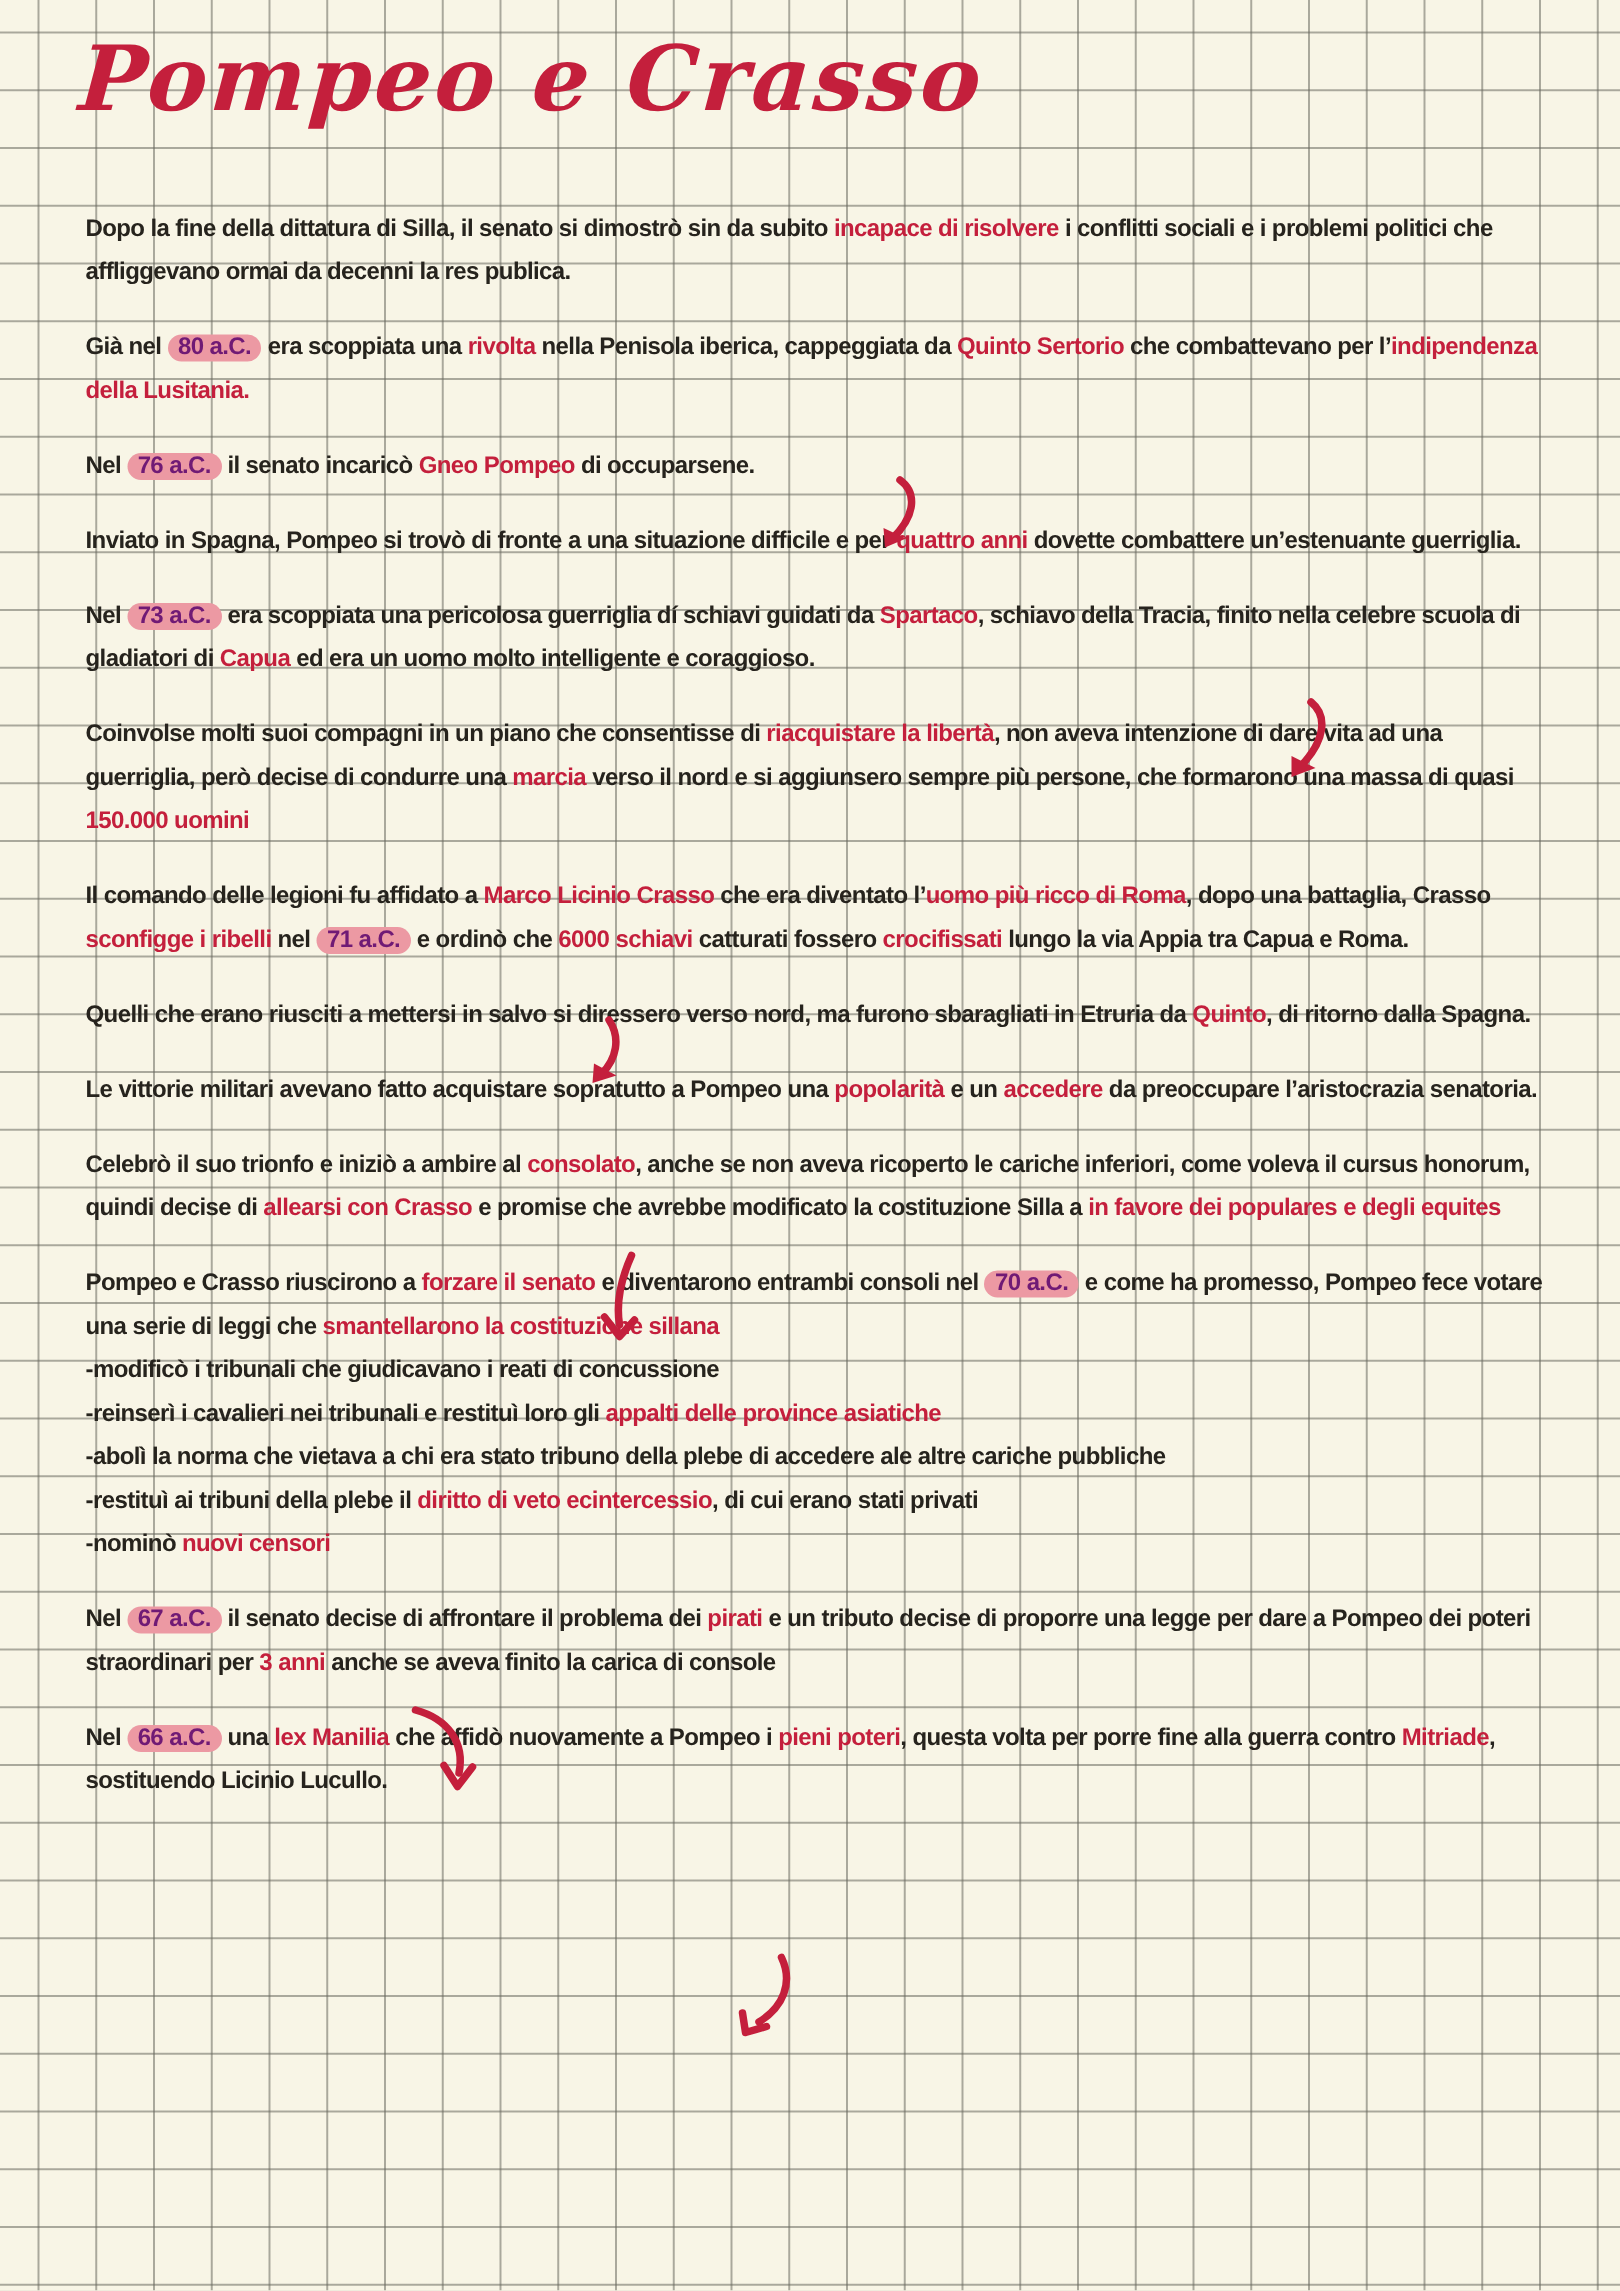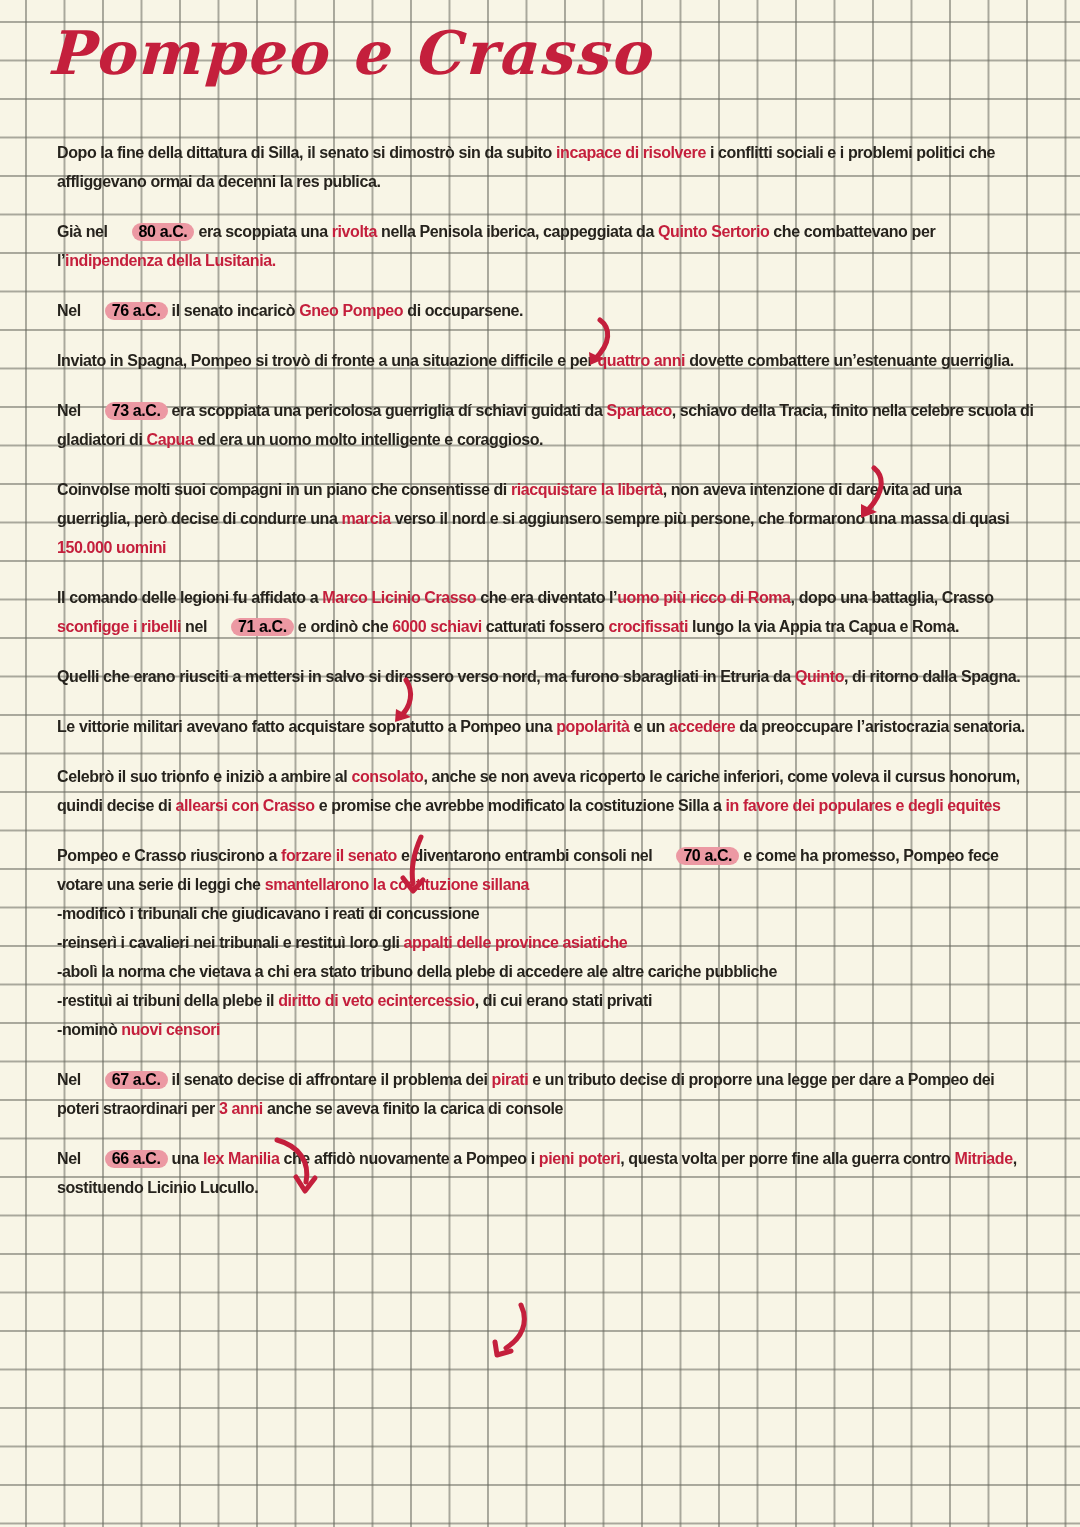--- a/index.html
+++ b/index.html
@@ -27,27 +27,26 @@
     transform:skewX(-4deg);
   }
   .body-text{
     position:absolute;left:57px;right:42px;top:138px;
     font-size:16px;line-height:29px;letter-spacing:-0.4px;
   }
   .body-text p{margin:0 0 21px 0;}
   .seg-black{color:#26231d;}
   .seg-red{color:#c41f3c;}
   .seg-pill{
-    color:#000000;
+    color:#701a75;
     background:#ec99a3;
     border-radius:10px;
     padding:0 7px 1px 7px;
     -webkit-box-decoration-break:clone;
     box-decoration-break:clone;
-    margin-left:20px;
   }
   .arrow{position:absolute;overflow:visible;}
   .arrow path.shaft{fill:none;stroke:#c41f3c;stroke-width:5;stroke-linecap:round;}
   .arrow path.headf{fill:#c41f3c;stroke:none;}
   .arrow path.headv{fill:none;stroke:#c41f3c;stroke-width:5;stroke-linecap:round;stroke-linejoin:round;}
 </style>
 </head>
 <body>
 
 <div class="page">

